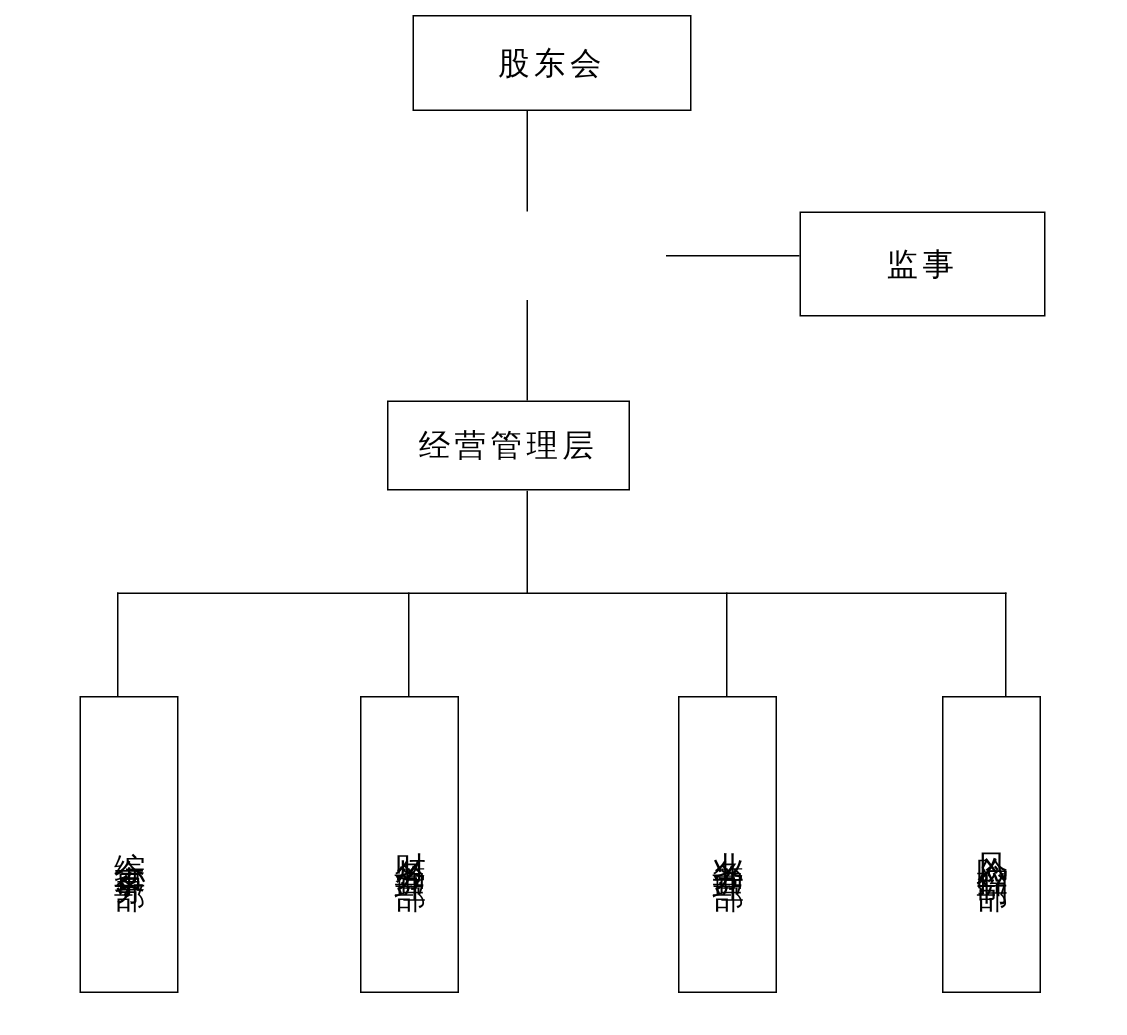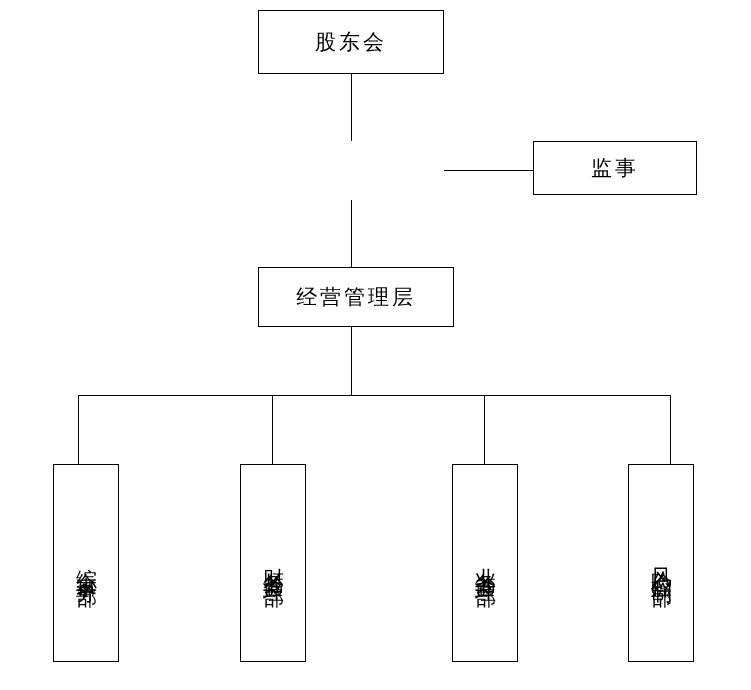--- a/index.html
+++ b/index.html
@@ -73,30 +73,30 @@
   <div class="connector h" style="left:78px; top:395px; width:593px;"></div>
 
   <div class="connector v" style="left:78px; top:395px; height:69px;"></div>
 
   <div class="connector v" style="left:272px; top:395px; height:69px;"></div>
 
   <div class="connector v" style="left:484px; top:395px; height:69px;"></div>
 
   <div class="connector v" style="left:670px; top:395px; height:69px;"></div>
 
-  <div class="org-box horizontal" style="left:258px; top:10px; width:186px; height:64px;">
+  <div class="org-box horizontal" style="left:275px; top:10px; width:186px; height:64px;">
     <span class="box-label">股东会</span>
   </div>
 
 
-  <div class="org-box horizontal" style="left:533px; top:141px; width:164px; height:54px;">
+  <div class="org-box horizontal" style="left:533px; top:141px; width:164px; height:70px;">
     <span class="box-label">监事</span>
   </div>
 
-  <div class="org-box horizontal" style="left:258px; top:267px; width:196px; height:60px;">
+  <div class="org-box horizontal" style="left:258px; top:267px; width:162px; height:60px;">
     <span class="box-label">经营管理层</span>
   </div>
 
   <div class="org-box vertical" style="left:53px; top:464px; width:66px; height:198px;">
     <span class="box-label">综合事务部</span>
   </div>
 
   <div class="org-box vertical" style="left:240px; top:464px; width:66px; height:198px;">
     <span class="box-label">财务管理部</span>
   </div>

